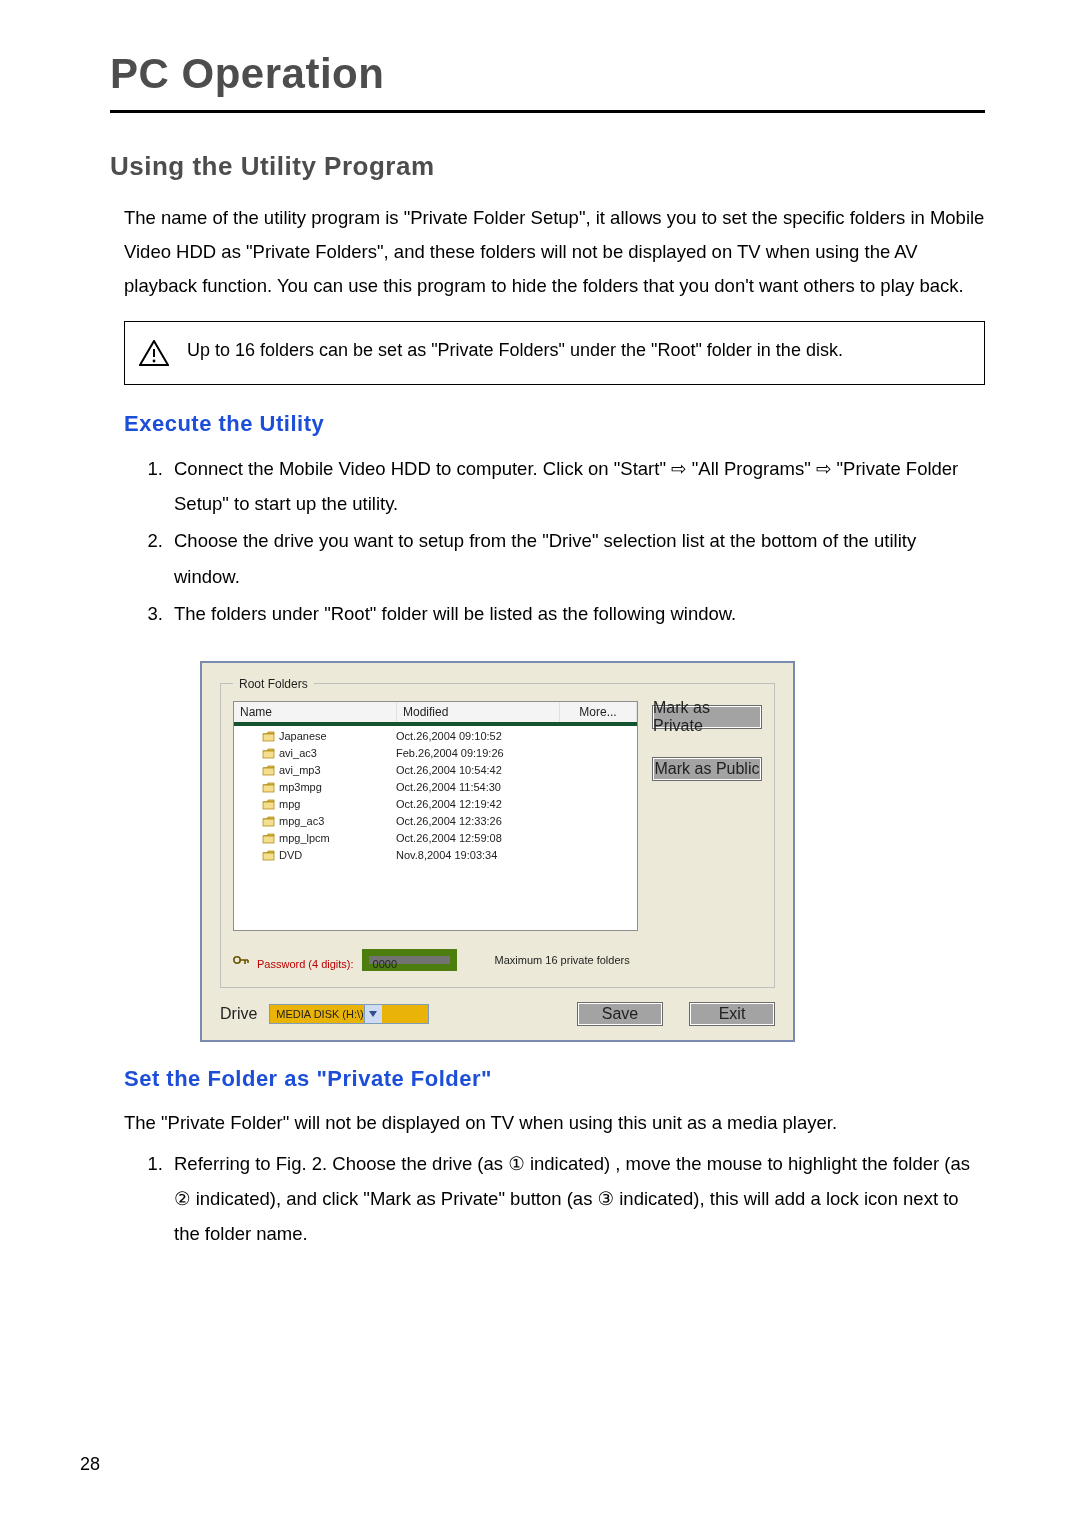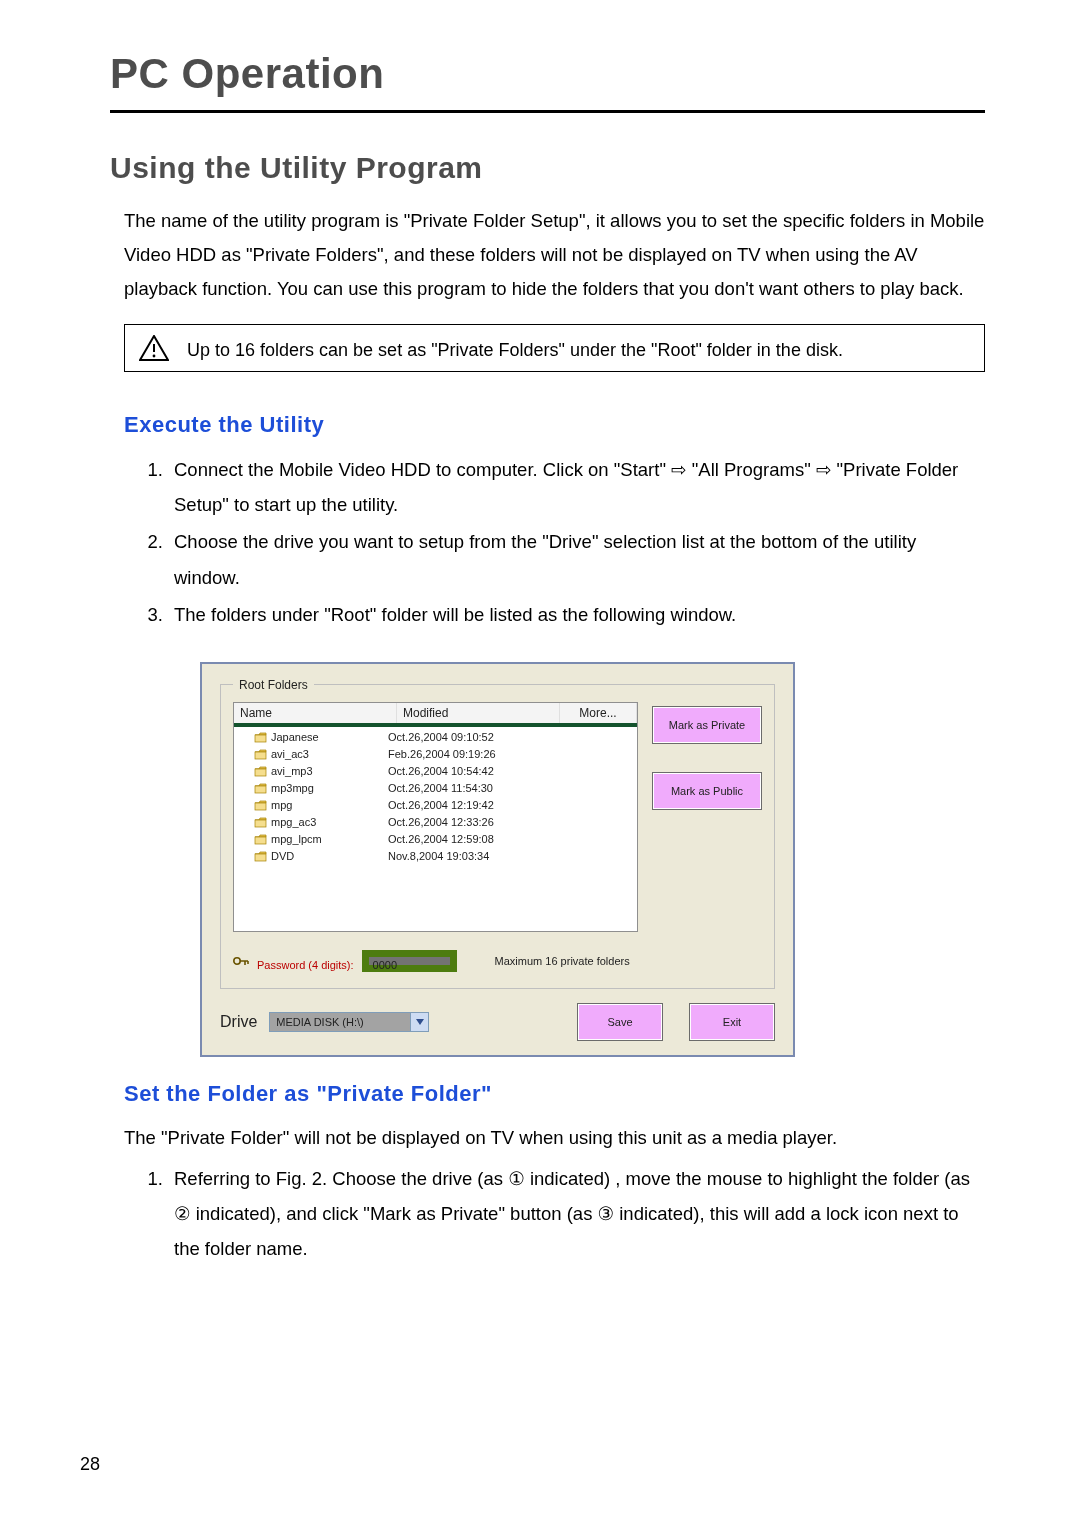--- a/index.html
+++ b/index.html
@@ -23,37 +23,37 @@
     color:#4d4d4d;
     margin:0 0 12px 0;
   }
   .hr {
     border:none;
     border-top:3px solid #000;
     margin:0 0 38px 0;
   }
   .section-title {
     font-family:"Trebuchet MS","Arial",sans-serif;
-    font-size:30px;
+    font-size:26px;
     color:#4d4d4d;
     letter-spacing:0.5px;
     margin:0 0 16px 0;
   }
   .intro {
     font-size:18.5px;
     line-height:1.85;
     margin-left:14px;
     margin-bottom:18px;
   }
   .notice-box {
     border:1.5px solid #000;
     display:flex;
-    align-items:flex-end;
-    padding:10px 14px;
-    margin:0 0 40px 14px;
+    align-items:flex-start;
+    padding:18px 14px;
+    margin:0 0 26px 14px;
   }
   .warn-icon svg { display:block; }
   .notice-text {
     font-size:18px;
     margin-left:18px;
   }
   .subheading {
     font-family:"Trebuchet MS","Arial",sans-serif;
     font-size:22px;
     color:#1d4ed8;
@@ -107,21 +107,21 @@
     font-size:12px;
     border-right:1px solid #e0e0e0;
   }
   .col-name { width:150px; }
   .col-mod { width:150px; }
   .col-more { flex:1; text-align:center; }
   .list-rows { padding-top:2px; }
   .list-row {
     display:flex;
     align-items:center;
-    padding:0 6px;
+    padding:0 14px;
     font-size:11px;
     line-height:17px;
   }
   .folder-icon svg { display:block; }
   .row-name { width:134px; display:flex; align-items:center; gap:4px; padding-left:14px; }
   .row-name span { }
   .row-mod { width:170px; }
   .pw-line {
     display:flex;
     align-items:center;
@@ -138,47 +138,47 @@
     height:22px;
     line-height:17px;
     padding:0 4px;
     box-sizing:border-box;
   }
   .max-label { margin-left:30px; font-size:11px; }
 
   .side-buttons { width:110px; padding-top:4px; }
   .xp-button {
     width:110px;
-    height:38px;
+    height:24px;
     border:1px solid #6b6b6b;
-    background:#f0abfc;
-    font-size:11px;
+    background:#a3a3a3;
+    font-size:16px;
     display:flex;
     align-items:center;
     justify-content:center;
     box-sizing:border-box;
     margin-bottom:28px;
     box-shadow:inset 0 0 0 1px #fff;
   }
   .bottom-row {
     display:flex;
     align-items:center;
     gap:12px;
     margin-top:6px;
   }
   .drive-label { font-size:16px; }
   .drive-select {
     border:1px solid #7f9db9;
-    background:#a3a3a3;
+    background:#eab308;
     font-size:11px;
     width:160px;
     height:20px;
     display:flex;
     align-items:center;
-    justify-content:space-between;
+    justify-content:flex-start;
     padding:0 0 0 6px;
     box-sizing:border-box;
   }
   .dd-btn {
     width:17px;
     height:18px;
     border:1px solid #7f9db9;
     border-right:none;
     background:#cddcf3;
     display:flex;

